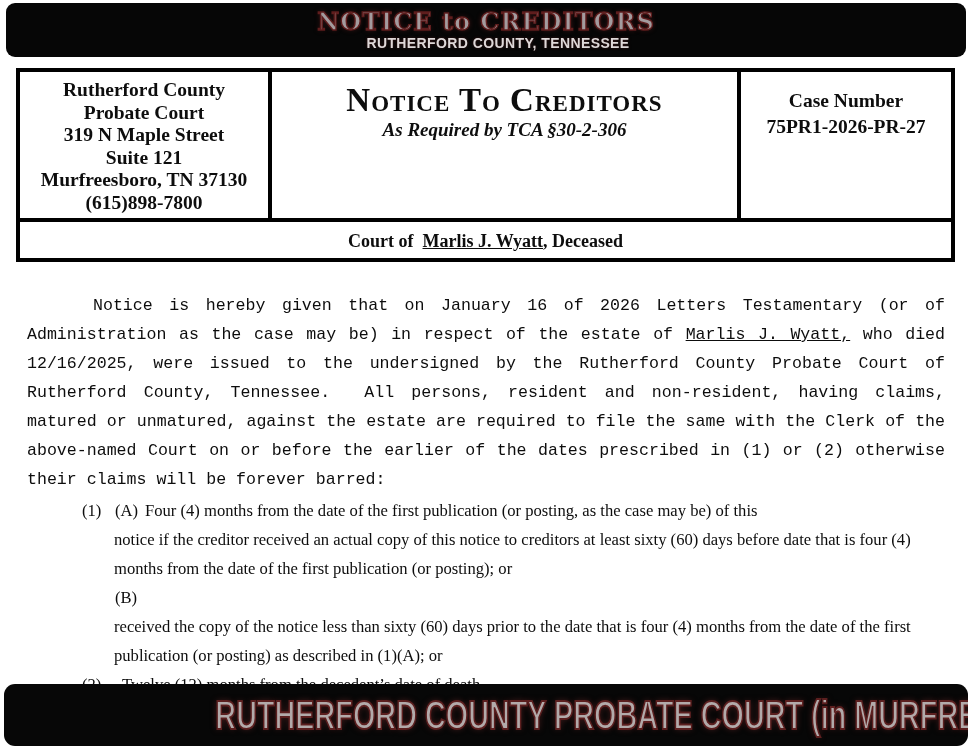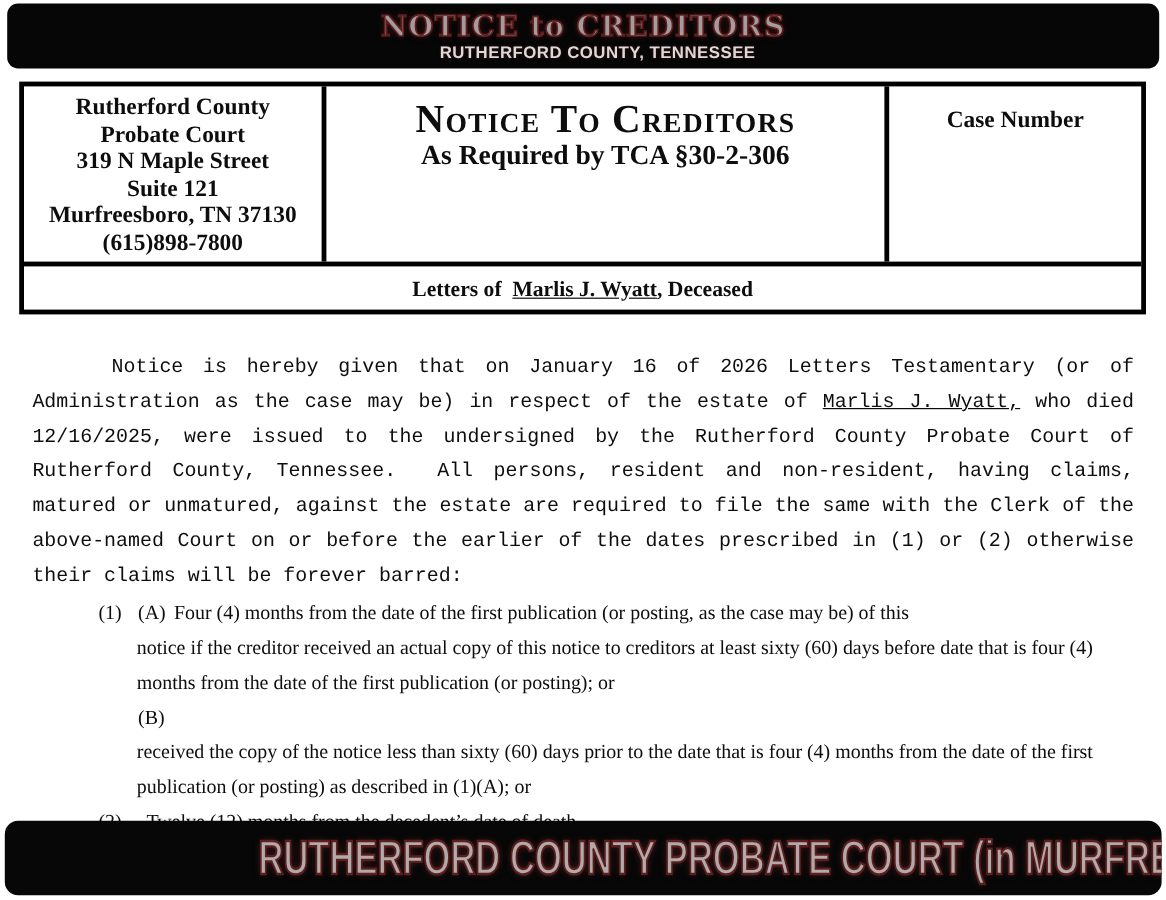--- a/index.html
+++ b/index.html
@@ -20,21 +20,21 @@
 
   
   .doc-table { left:16px; top:68px; width:939px; border:4px solid #000; background:#fff; }
   .tbl-row1 { display:grid; grid-template-columns:252px 469px auto; height:146px; }
   .cell { overflow:hidden; }
   .cell-court { border-right:4px solid #000; text-align:center; padding-top:7px;
                 font-weight:bold; font-size:19.5px; line-height:22.5px; }
   .cell-title { border-right:4px solid #000; text-align:center; padding-top:10px; }
   .notice-title { font-weight:bold; font-size:33px; line-height:36px; font-variant:small-caps;
                   letter-spacing:1px; }
-  .notice-sub { font-weight:bold; font-size:23px; line-height:24px; }
+  .notice-sub { font-weight:bold; font-size:19px; line-height:24px;font-style:italic; }
   .cell-case { text-align:center; padding-top:16px; font-weight:bold; font-size:19.5px;
                line-height:26px; }
   .tbl-row2 { border-top:4px solid #000; height:40px; line-height:38px; text-align:center;
               font-weight:bold; font-size:18px; }
   .estate-name { text-decoration:underline; margin-left:9px; }
 
   
   .body-text { left:27px; top:291px; width:918px; font-size:16.6px; line-height:29px; }
   .para { text-align:justify; text-indent:66px; white-space:pre-wrap;font-family:Liberation Mono, monospace; }
   .uname { text-decoration:underline; }
@@ -73,24 +73,25 @@
       <div>Suite 121</div>
       <div>Murfreesboro, TN  37130</div>
       <div>(615)898-7800</div>
     </div>
     <div class="cell cell-title">
       <div class="notice-title">Notice To Creditors</div>
       <div class="notice-sub">As Required by TCA §30-2-306</div>
     </div>
     <div class="cell cell-case">
       <div>Case Number</div>
+      <div>75PR1-2026-PR-27</div>
     </div>
   </div>
   <div class="tbl-row2">
-    <span>Letters of</span><span class="estate-name">Marlis J. Wyatt</span><span>, Deceased</span>
+    <span>Court of</span><span class="estate-name">Marlis J. Wyatt</span><span>, Deceased</span>
   </div>
 </div>
 
 <div class="abs body-text">
   <p class="para"><span>Notice is hereby given that on January 16 of 2026 Letters Testamentary (or of Administration as the case may be) in respect of the estate of </span><span class="uname">Marlis J. Wyatt,</span><span> who died 12/16/2025, were issued to the undersigned by the Rutherford County Probate Court of Rutherford County, Tennessee.  All persons, resident and non-resident, having claims, matured or unmatured, against the estate are required to file the same with the Clerk of the above-named Court on or before the earlier of the dates prescribed in (1) or (2) otherwise their claims will be forever barred:</span></p>
 
   <div class="list">
     <div class="ll">
       <span class="c1">(1)</span>
       <span class="c2">(A)</span>

